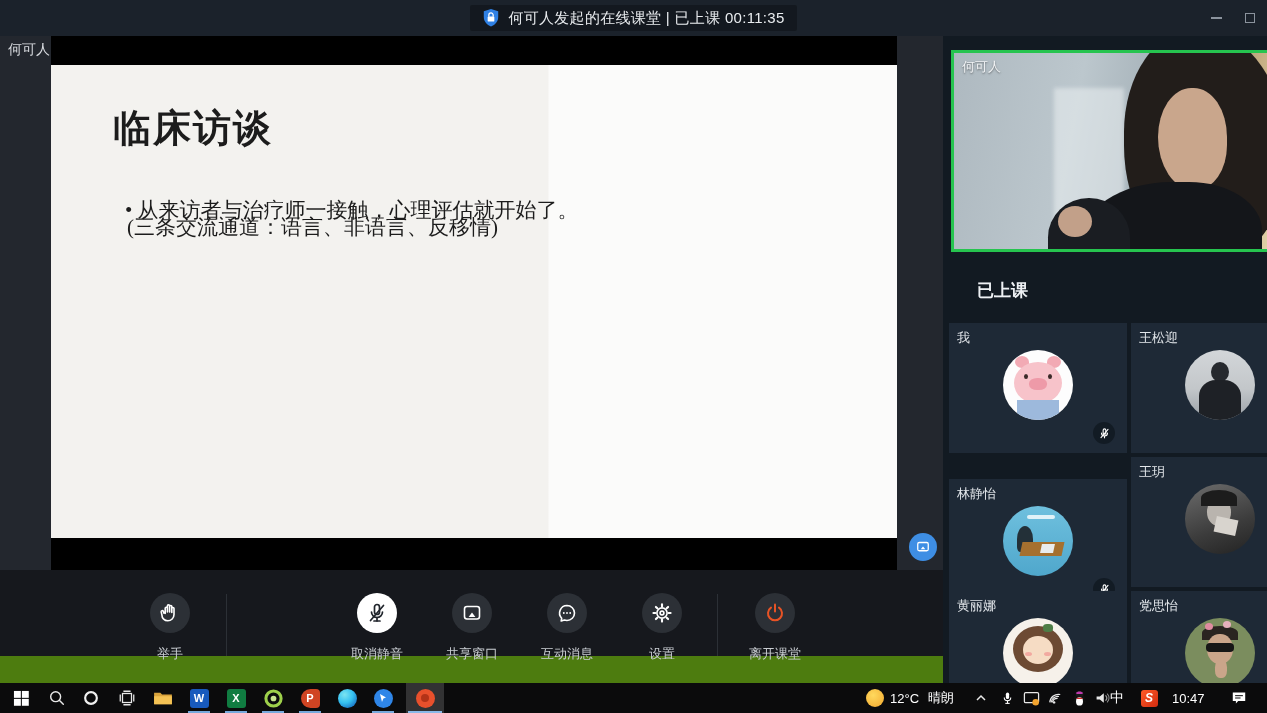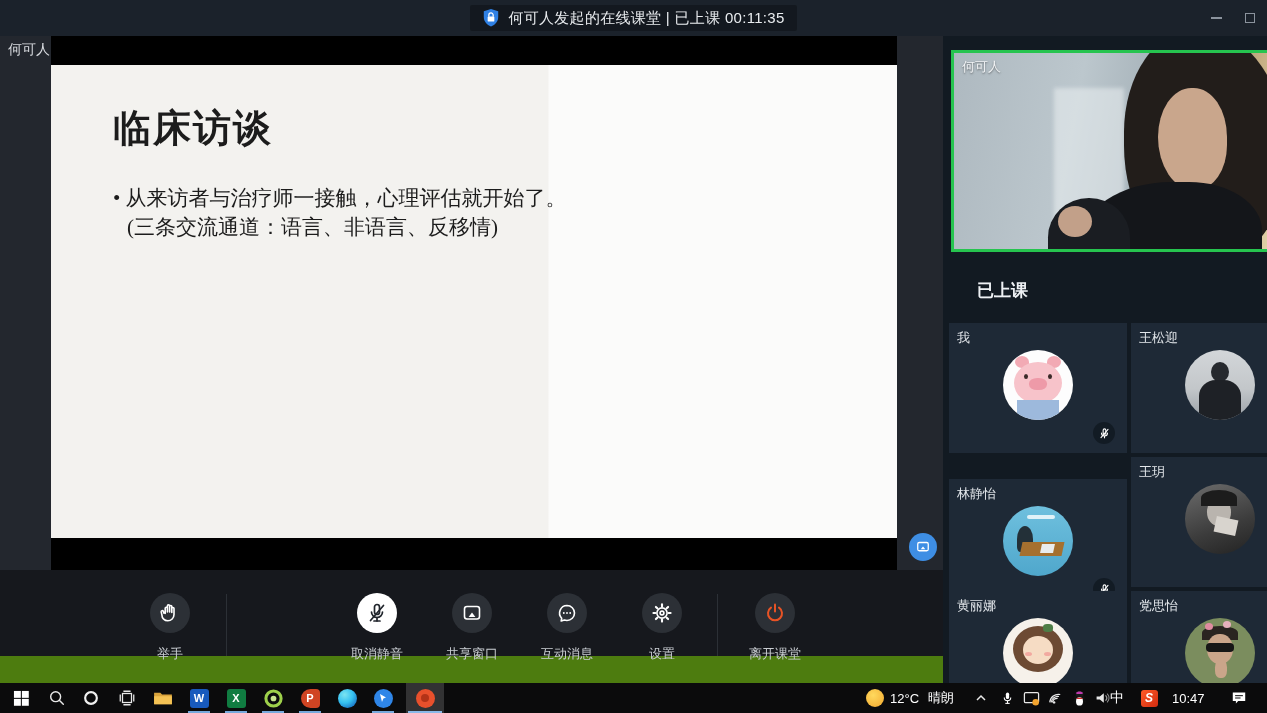--- a/index.html
+++ b/index.html
@@ -19,21 +19,21 @@
   .maxbox{width:10px;height:10px;border:1.5px solid #8b939d;display:block;}
 
   
   .stage{position:absolute;left:0;top:36px;width:943px;height:534px;background:#23272e;}
   .blackboard{position:absolute;left:51px;top:0;width:846px;height:534px;background:#000;}
   .presenter-label{position:absolute;left:8px;top:5px;font-size:14px;color:#d9dce0;z-index:3;}
   .slide{position:absolute;left:0;top:29px;width:846px;height:473px;
     background:linear-gradient(90deg,#f3f2ef 0%,#f3f2ef 58.7%,#fbfbfa 58.9%,#fbfbfa 100%);
     font-family:"Liberation Serif","DejaVu Serif",serif;color:#1c1c1c;}
   .slide h1{margin:0;position:absolute;left:62px;top:38px;font-size:38px;font-weight:600;letter-spacing:2px;}
-  .slide .b1{margin:0;position:absolute;left:62px;top:119px;font-size:21px;line-height:29px;}
+  .slide .b1{margin:12px;position:absolute;left:62px;top:119px;font-size:21px;line-height:29px;}
   .slide .b2{margin:0;position:absolute;left:76px;top:148px;font-size:21px;line-height:29px;}
   .float-share{position:absolute;left:909px;top:497px;width:28px;height:28px;border:none;
     border-radius:50%;background:#3e8ee4;display:flex;align-items:center;justify-content:center;
     padding:0;cursor:pointer;}
 
   
   .toolbar{position:absolute;left:0;top:570px;width:943px;height:86px;background:#16181d;}
   .tbtn{position:absolute;top:0;width:80px;height:113px;text-align:center;cursor:pointer;}
   .tbtn .circ{width:40px;height:40px;border-radius:50%;background:#2c3036;margin:23px auto 0;
     display:flex;align-items:center;justify-content:center;}

